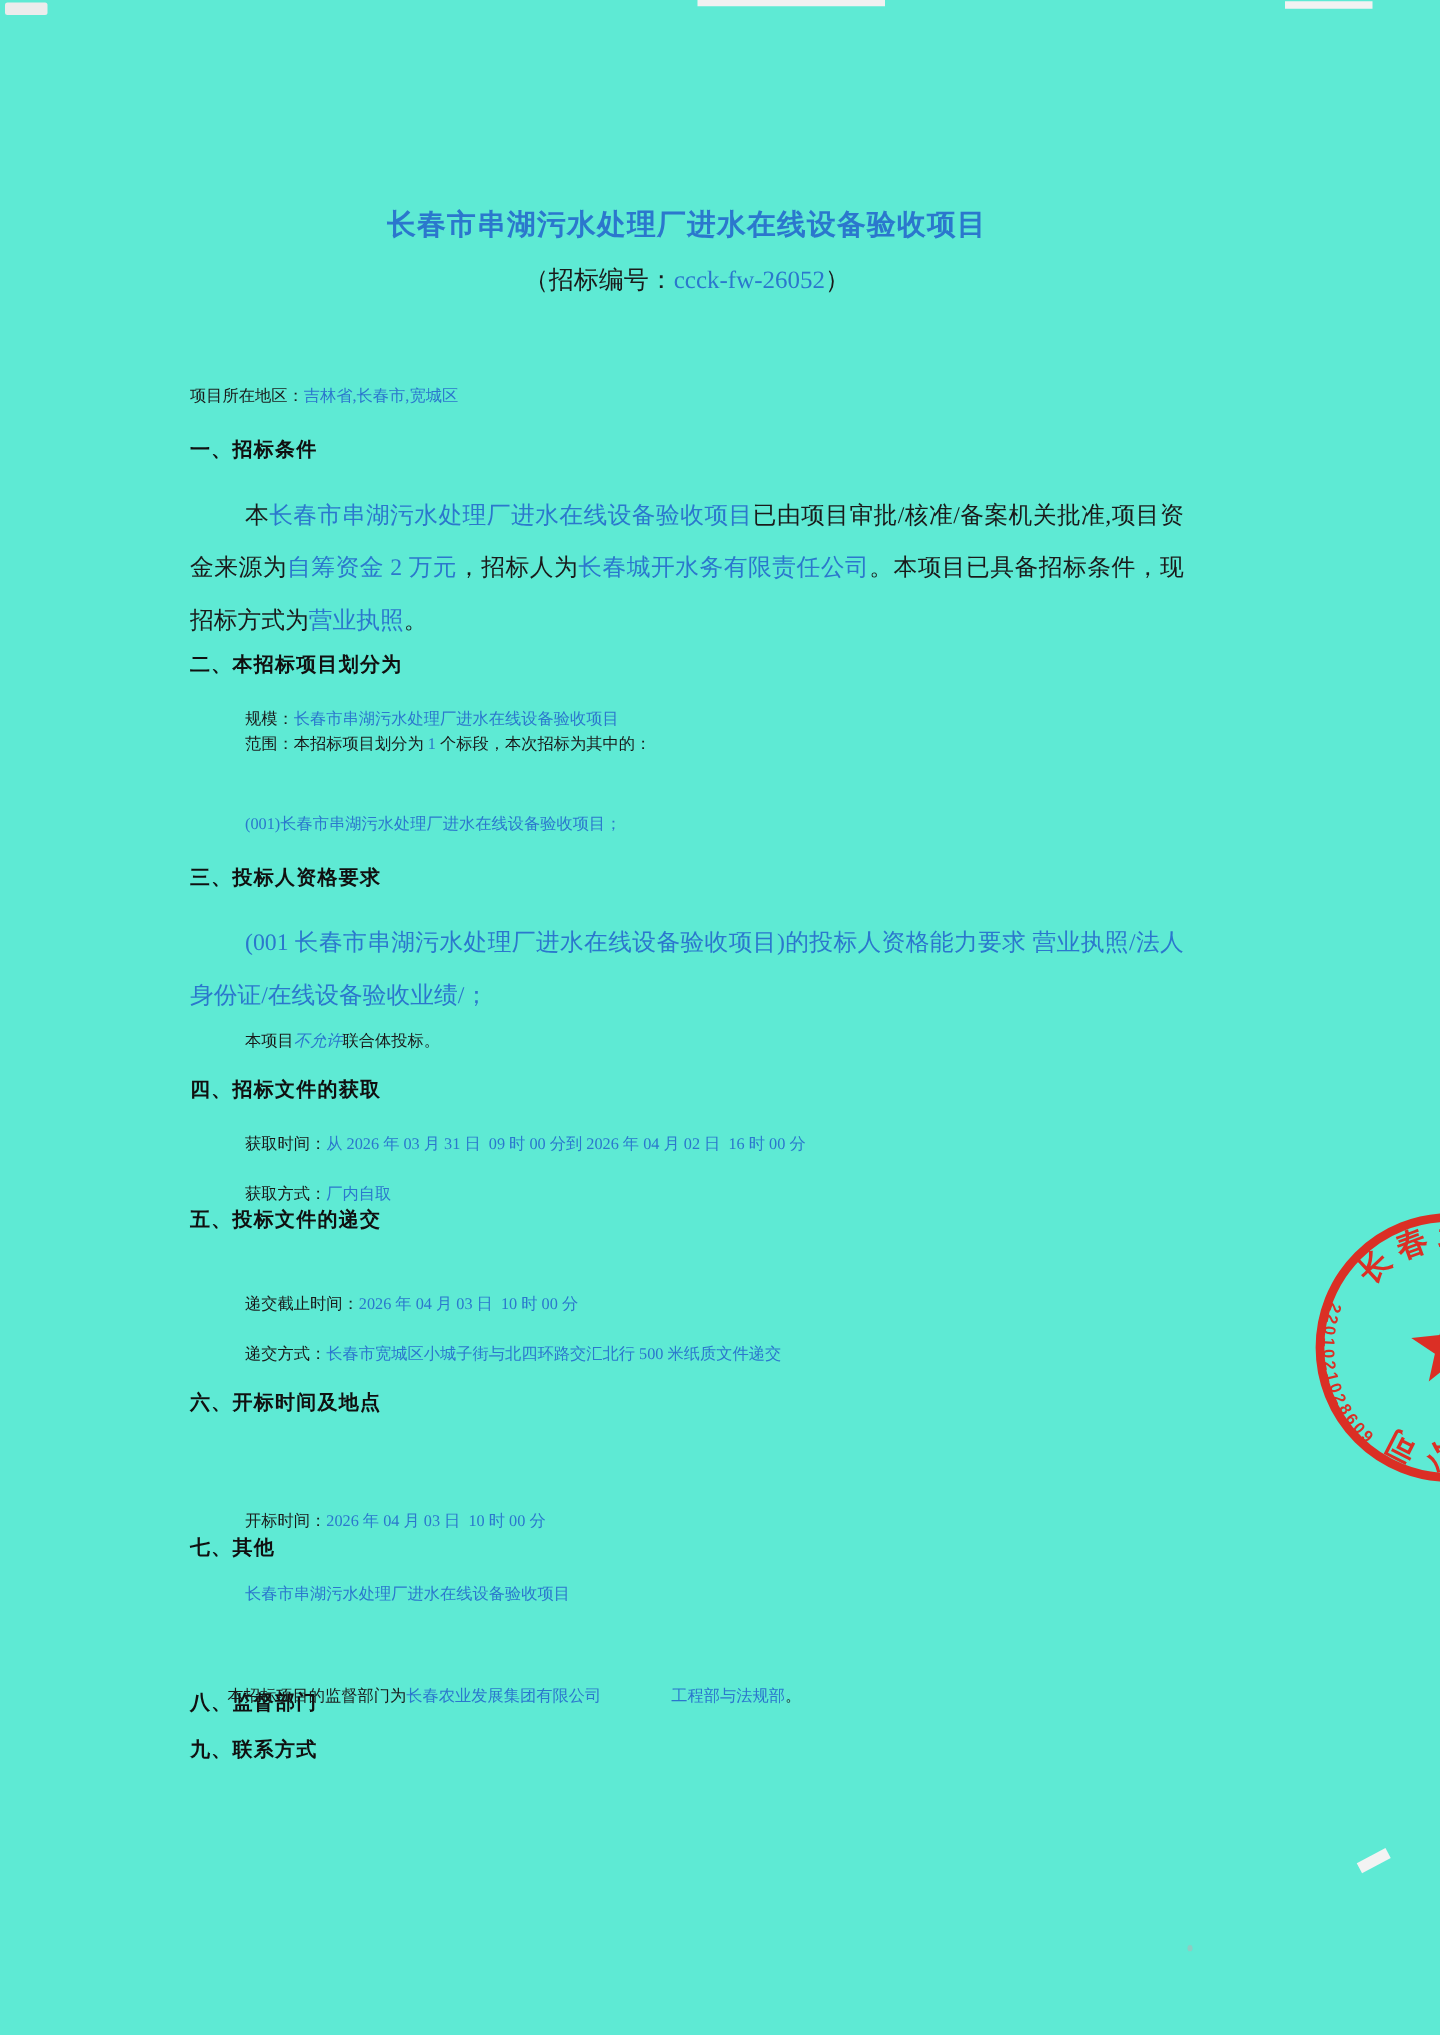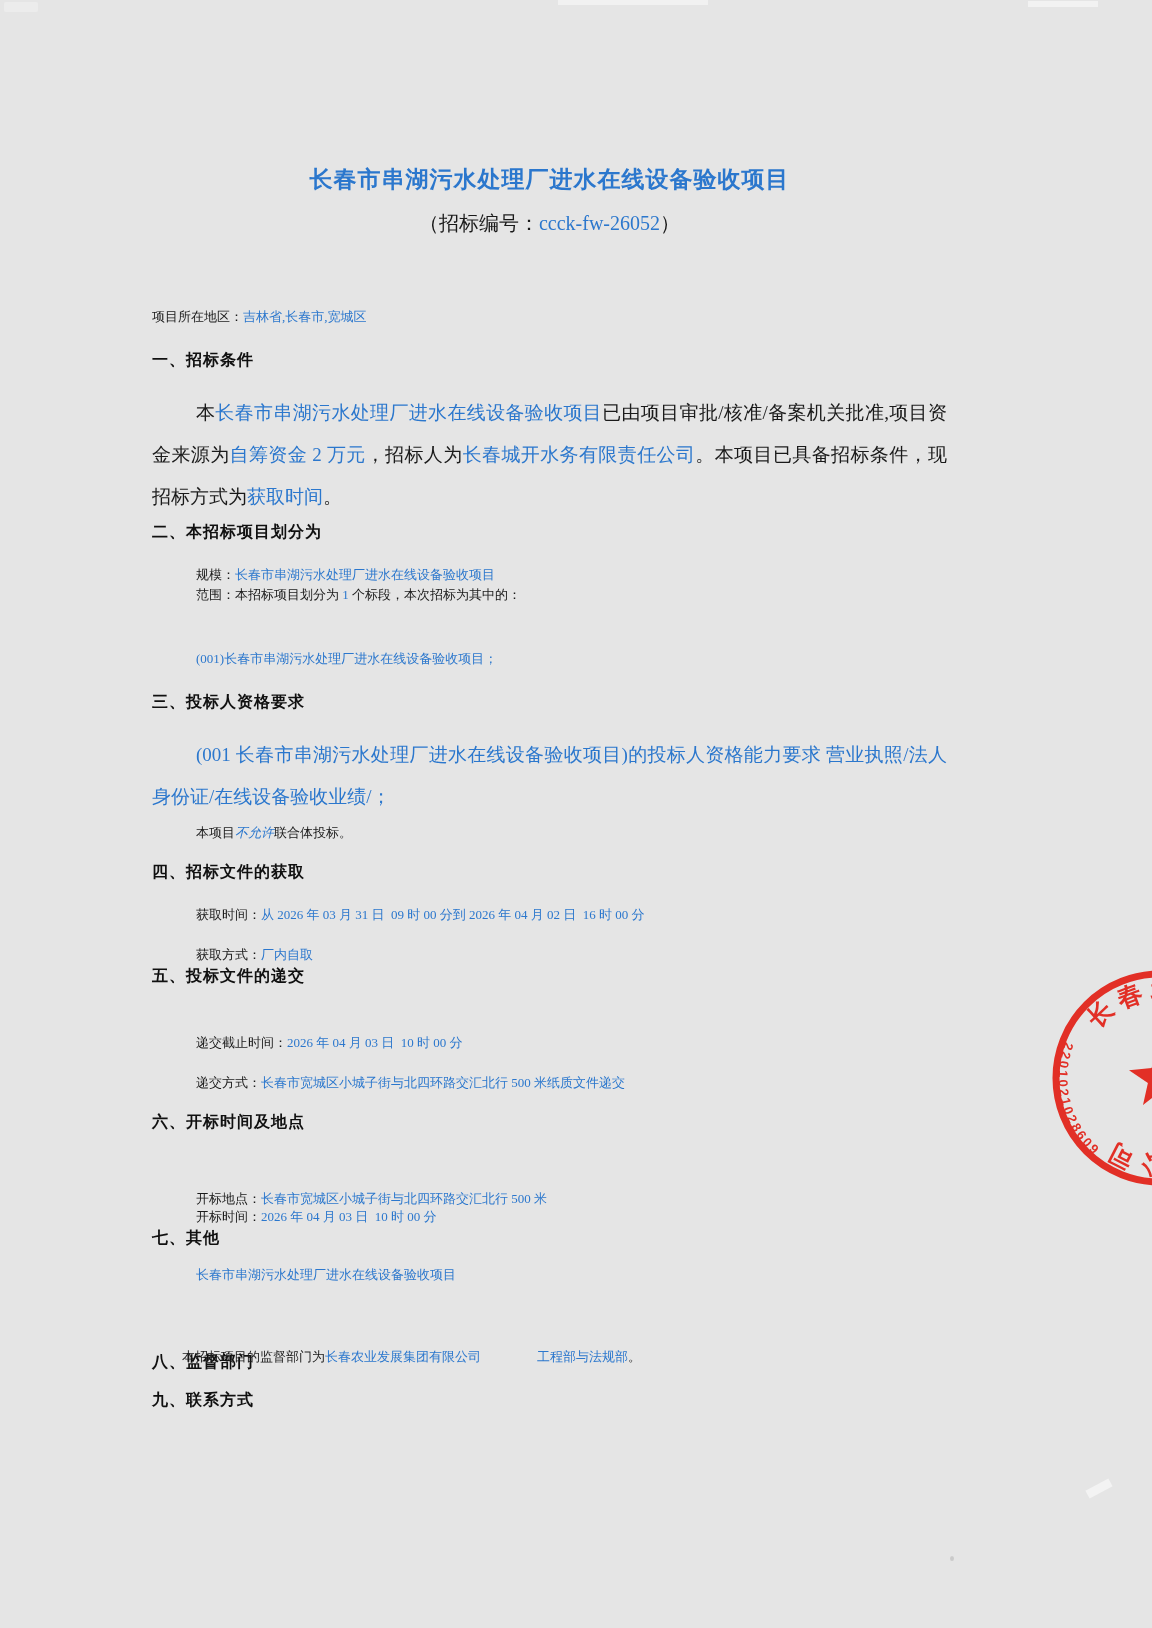--- a/index.html
+++ b/index.html
@@ -1,18 +1,18 @@
 <!DOCTYPE html>
 <html><head>
 <meta charset="utf-8">
 <style>
   html,body { margin:0; padding:0; background:#ffffff; }
   .page {
     position:relative; width:1152px; height:1628px;
-    background:#e5e5e5; overflow:hidden;
+    background:#5eead4; overflow:hidden;
     font-family:"Liberation Serif","DejaVu Serif",serif;
     color:#1a1a1a;
   }
   .title {
     position:absolute; left:152px; top:164px; width:795px;
     text-align:center; font-size:23px; font-weight:700; color:#2b77cd;
     letter-spacing:1px;
   }
   .subtitle {
     position:absolute; left:152px; top:210px; width:795px;
@@ -52,42 +52,41 @@
   <div class="artifact a3"></div>
   <div class="artifact a4"></div>
   <div class="artifact a5"></div>
 
   <div class="title">长春市串湖污水处理厂进水在线设备验收项目</div>
   <div class="subtitle"><span>（招标编号：</span><span class="blue">ccck-fw-26052</span><span>）</span></div>
 
   <div class="line" style="top:308px"><span>项目所在地区：</span><span class="blue">吉林省,长春市,宽城区</span></div>
 
   <div class="h" style="top:350px">一、招标条件</div>
-  <div class="para" style="top:392px"><span>本</span><span class="blue">长春市串湖污水处理厂进水在线设备验收项目</span><span>已由项目审批/核准/备案机关批准,项目资金来源为</span><span class="blue">自筹资金 2 万元</span><span>，招标人为</span><span class="blue">长春城开水务有限责任公司</span><span>。本项目已具备招标条件，现招标方式为</span><span class="blue">获取时间</span><span>。</span></div>
+  <div class="para" style="top:392px"><span>本</span><span class="blue">长春市串湖污水处理厂进水在线设备验收项目</span><span>已由项目审批/核准/备案机关批准,项目资金来源为</span><span class="blue">自筹资金 2 万元</span><span>，招标人为</span><span class="blue">长春城开水务有限责任公司</span><span>。本项目已具备招标条件，现招标方式为</span><span class="blue">营业执照</span><span>。</span></div>
 
   <div class="h" style="top:522px">二、本招标项目划分为</div>
   <div class="line ind" style="top:566px"><span>规模：</span><span class="blue">长春市串湖污水处理厂进水在线设备验收项目</span></div>
   <div class="line ind" style="top:586px"><span>范围：</span><span>本招标项目划分为 </span><span class="blue">1</span><span> 个标段，本次招标为其中的：</span></div>
   <div class="line ind blue" style="top:650px">(001)长春市串湖污水处理厂进水在线设备验收项目；</div>
 
   <div class="h" style="top:692px">三、投标人资格要求</div>
   <div class="para blue" style="top:734px">(001 长春市串湖污水处理厂进水在线设备验收项目)的投标人资格能力要求 营业执照/法人身份证/在线设备验收业绩/；</div>
   <div class="line ind" style="top:824px"><span>本项目</span><span class="jv-em">不允许</span><span>联合体投标。</span></div>
 
   <div class="h" style="top:862px">四、招标文件的获取</div>
   <div class="line ind" style="top:906px"><span>获取时间：</span><span class="blue">从 2026 年 03 月 31 日  09 时 00 分到 2026 年 04 月 02 日  16 时 00 分</span></div>
   <div class="line ind" style="top:946px"><span>获取方式：</span><span class="blue">厂内自取</span></div>
 
   <div class="h" style="top:966px">五、投标文件的递交</div>
   <div class="line ind" style="top:1034px"><span>递交截止时间：</span><span class="blue">2026 年 04 月 03 日  10 时 00 分</span></div>
   <div class="line ind" style="top:1074px"><span>递交方式：</span><span class="blue">长春市宽城区小城子街与北四环路交汇北行 500 米纸质文件递交</span></div>
 
   <div class="h" style="top:1112px">六、开标时间及地点</div>
   <div class="line ind" style="top:1208px"><span>开标时间：</span><span class="blue">2026 年 04 月 03 日  10 时 00 分</span></div>
-  <div class="line ind" style="top:1190px"><span>开标地点：</span><span class="blue">长春市宽城区小城子街与北四环路交汇北行 500 米</span></div>
 
   <div class="h" style="top:1228px">七、其他</div>
   <div class="line ind blue" style="top:1266px">长春市串湖污水处理厂进水在线设备验收项目</div>
 
   <div class="h" style="top:1352px">八、监督部门</div>
   <div class="line" style="top:1348px; text-indent:30px;"><span>本招标项目的监督部门为</span><span class="blue">长春农业发展集团有限公司</span><span class="blue gap56">工程部与法规部</span><span>。</span></div>
 
   <div class="h" style="top:1390px">九、联系方式</div>
 
   <svg class="stamp-svg" width="112" height="250" id="stamp-svg">

